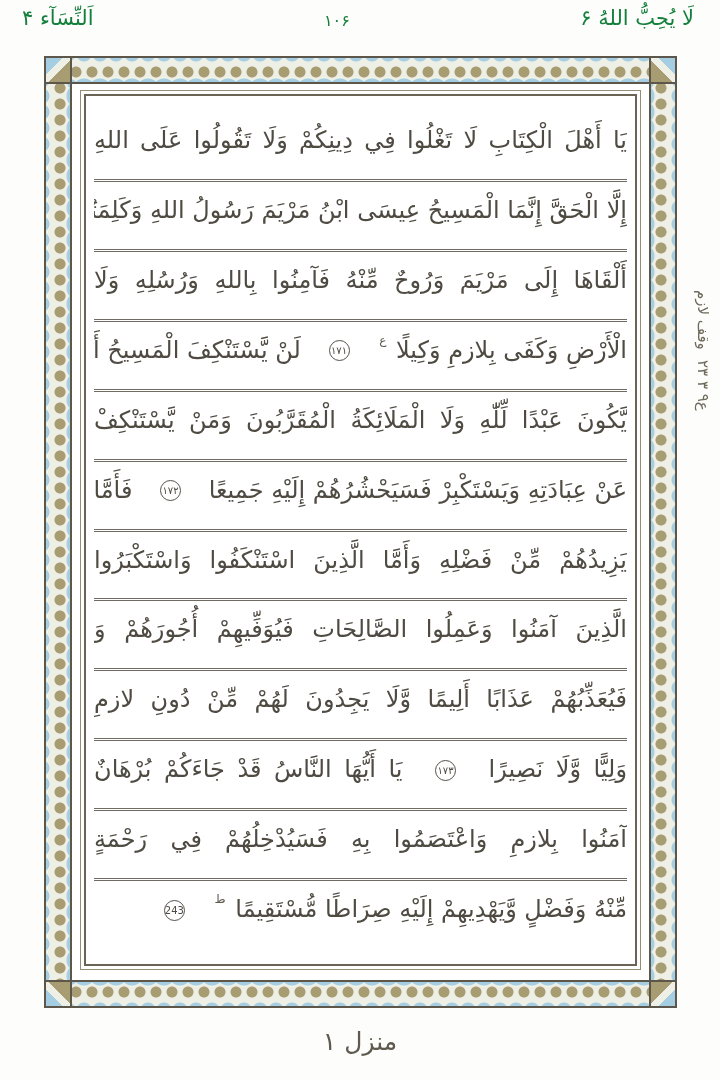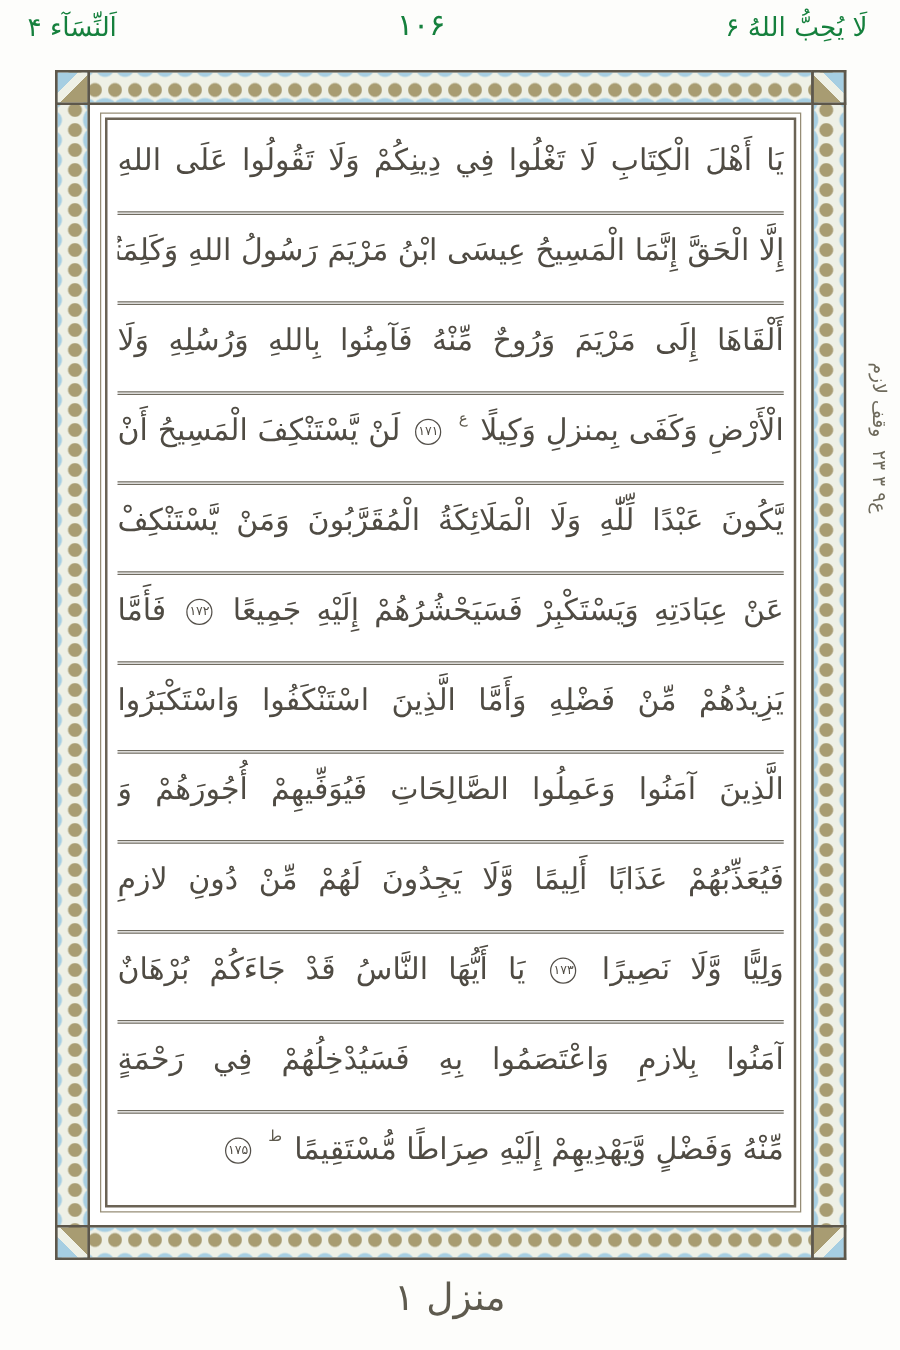--- a/index.html
+++ b/index.html
@@ -13,21 +13,21 @@
     overflow:hidden;
   }
 
   
   .header {
     position:absolute; top:6px; left:22px; right:26px;
     display:flex; justify-content:space-between; align-items:flex-end;
     font-size:21px; color:#15803d; direction:ltr;
   }
   .header .h-item { white-space:nowrap; }
-  .header .h-page { font-size:24px; letter-spacing:2px; }
+  .header .h-page { font-size:16px; letter-spacing:2px; }
 
   
   .frame {
     position:absolute; left:44px; top:56px; width:633px; height:952px;
     background:#ffffff;
   }
   .band { position:absolute; background-color:#eef0e6; }
   .band-top, .band-bottom {
     left:0; width:100%; height:28px;
     border-top:2px solid #5d574b; border-bottom:2px solid #5d574b;
@@ -61,55 +61,55 @@
   .corner.tr { top:0; right:0; transform:scaleX(-1); }
   .corner.bl { bottom:0; left:0; transform:scaleY(-1); }
   .corner.br { bottom:0; right:0; transform:scale(-1,-1); }
 
   
   .text-frame {
     position:absolute; left:40px; top:38px; right:40px; bottom:42px;
     border:2px solid #6b6355;
     box-shadow:0 0 0 3px #ffffff, 0 0 0 4px #968d76;
     background:#ffffff;
-    padding:4px 8px;
+    padding:16px 8px;
   }
   .lines { display:flex; flex-direction:column; height:100%; direction:rtl; }
   .qline {
     flex:1 1 0;
     border-bottom:3px double #6f6b60;
     text-align:justify; text-align-last:justify;
     font-size:24px; color:#4f4b43;
     line-height:56px; white-space:nowrap; overflow:hidden;
   }
   .qline:last-child { border-bottom:none; }
   .qline.qline-open { text-align-last:right; }
   .ayah {
     display:inline-block; width:21px; height:21px; line-height:19px;
     border:1.5px solid #54504a; border-radius:50%;
     font-size:10px; text-align:center; text-align-last:center;
-    vertical-align:middle; margin:0 4px; color:#4f4b43;
+    vertical-align:middle; margin:0 20px; color:#4f4b43;
   }
   .ruku-sup, .waqf-sup {
     font-size:12px; vertical-align:14px; line-height:0; margin:0 2px; color:#5e5a4e;
   }
 
   
   .margin-note {
     position:absolute; right:8px; top:290px; height:210px;
     writing-mode:vertical-rl;
     font-size:15px; color:#6e6a5c; letter-spacing:1px;
     display:flex; align-items:center; white-space:nowrap;
   }
   .margin-note .mn-ruku { margin-top:10px; }
 
   
   .footer {
     position:absolute; bottom:24px; left:0; width:720px;
-    text-align:center; font-size:30px; color:#5e5a4e;
+    text-align:center; font-size:25px; color:#5e5a4e;
   }
 </style>
 </head>
 <body>
 
 <div class="header">
   <span class="h-item">اَلنِّسَآء ۴</span>
   <span class="h-item h-page">۱۰۶</span>
   <span class="h-item">لَا يُحِبُّ اللهُ ۶</span>
 </div>
@@ -122,29 +122,29 @@
   <div class="corner tl"></div>
   <div class="corner tr"></div>
   <div class="corner bl"></div>
   <div class="corner br"></div>
 
   <div class="text-frame">
     <div class="lines">
         <div class="qline"><span class="seg">يَا أَهْلَ الْكِتَابِ لَا تَغْلُوا فِي دِينِكُمْ وَلَا تَقُولُوا عَلَى اللهِ</span></div>
         <div class="qline"><span class="seg">إِلَّا الْحَقَّ إِنَّمَا الْمَسِيحُ عِيسَى ابْنُ مَرْيَمَ رَسُولُ اللهِ وَكَلِمَتُهُ</span></div>
         <div class="qline"><span class="seg">أَلْقَاهَا إِلَى مَرْيَمَ وَرُوحٌ مِّنْهُ فَآمِنُوا بِاللهِ وَرُسُلِهِ وَلَا</span></div>
-        <div class="qline"><span class="seg">الْأَرْضِ وَكَفَى بِمنزلِ وَكِيلًا</span> <span class="ruku-sup">ع</span> <span class="ayah">۱۷۱</span> <span class="seg">لَنْ يَّسْتَنْكِفَ الْمَسِيحُ أَنْ</span></div>
+        <div class="qline"><span class="seg">الْأَرْضِ وَكَفَى بِلازمِ وَكِيلًا</span> <span class="ruku-sup">ع</span> <span class="ayah">۱۷۱</span> <span class="seg">لَنْ يَّسْتَنْكِفَ الْمَسِيحُ أَنْ</span></div>
         <div class="qline"><span class="seg">يَّكُونَ عَبْدًا لِّلّٰهِ وَلَا الْمَلَائِكَةُ الْمُقَرَّبُونَ وَمَنْ يَّسْتَنْكِفْ</span></div>
         <div class="qline"><span class="seg">عَنْ عِبَادَتِهِ وَيَسْتَكْبِرْ فَسَيَحْشُرُهُمْ إِلَيْهِ جَمِيعًا</span> <span class="ayah">۱۷۲</span> <span class="seg">فَأَمَّا</span></div>
         <div class="qline"><span class="seg">يَزِيدُهُمْ مِّنْ فَضْلِهِ وَأَمَّا الَّذِينَ اسْتَنْكَفُوا وَاسْتَكْبَرُوا</span></div>
         <div class="qline"><span class="seg">الَّذِينَ آمَنُوا وَعَمِلُوا الصَّالِحَاتِ فَيُوَفِّيهِمْ أُجُورَهُمْ وَ</span></div>
         <div class="qline"><span class="seg">فَيُعَذِّبُهُمْ عَذَابًا أَلِيمًا وَّلَا يَجِدُونَ لَهُمْ مِّنْ دُونِ لازمِ</span></div>
         <div class="qline"><span class="seg">وَلِيًّا وَّلَا نَصِيرًا</span> <span class="ayah">۱۷۳</span> <span class="seg">يَا أَيُّهَا النَّاسُ قَدْ جَاءَكُمْ بُرْهَانٌ</span></div>
         <div class="qline"><span class="seg">آمَنُوا بِلازمِ وَاعْتَصَمُوا بِهِ فَسَيُدْخِلُهُمْ فِي رَحْمَةٍ</span></div>
-        <div class="qline qline-open"><span class="seg">مِّنْهُ وَفَضْلٍ وَّيَهْدِيهِمْ إِلَيْهِ صِرَاطًا مُّسْتَقِيمًا</span> <span class="waqf-sup">ط</span> <span class="ayah">۱۷۵</span></div>
+        <div class="qline qline-open"><span class="seg">مِّنْهُ وَفَضْلٍ وَّيَهْدِيهِمْ إِلَيْهِ صِرَاطًا مُّسْتَقِيمًا</span> <span class="waqf-sup">ط</span> <span class="ayah">243</span></div>
       </div>
   </div>
 </div>
 
 <div class="margin-note">
   <span class="mn-waqf">وقف لازم</span>
   <span class="mn-ruku">۲۳ ع۹ ۳</span>
 </div>
 
 <div class="footer">

